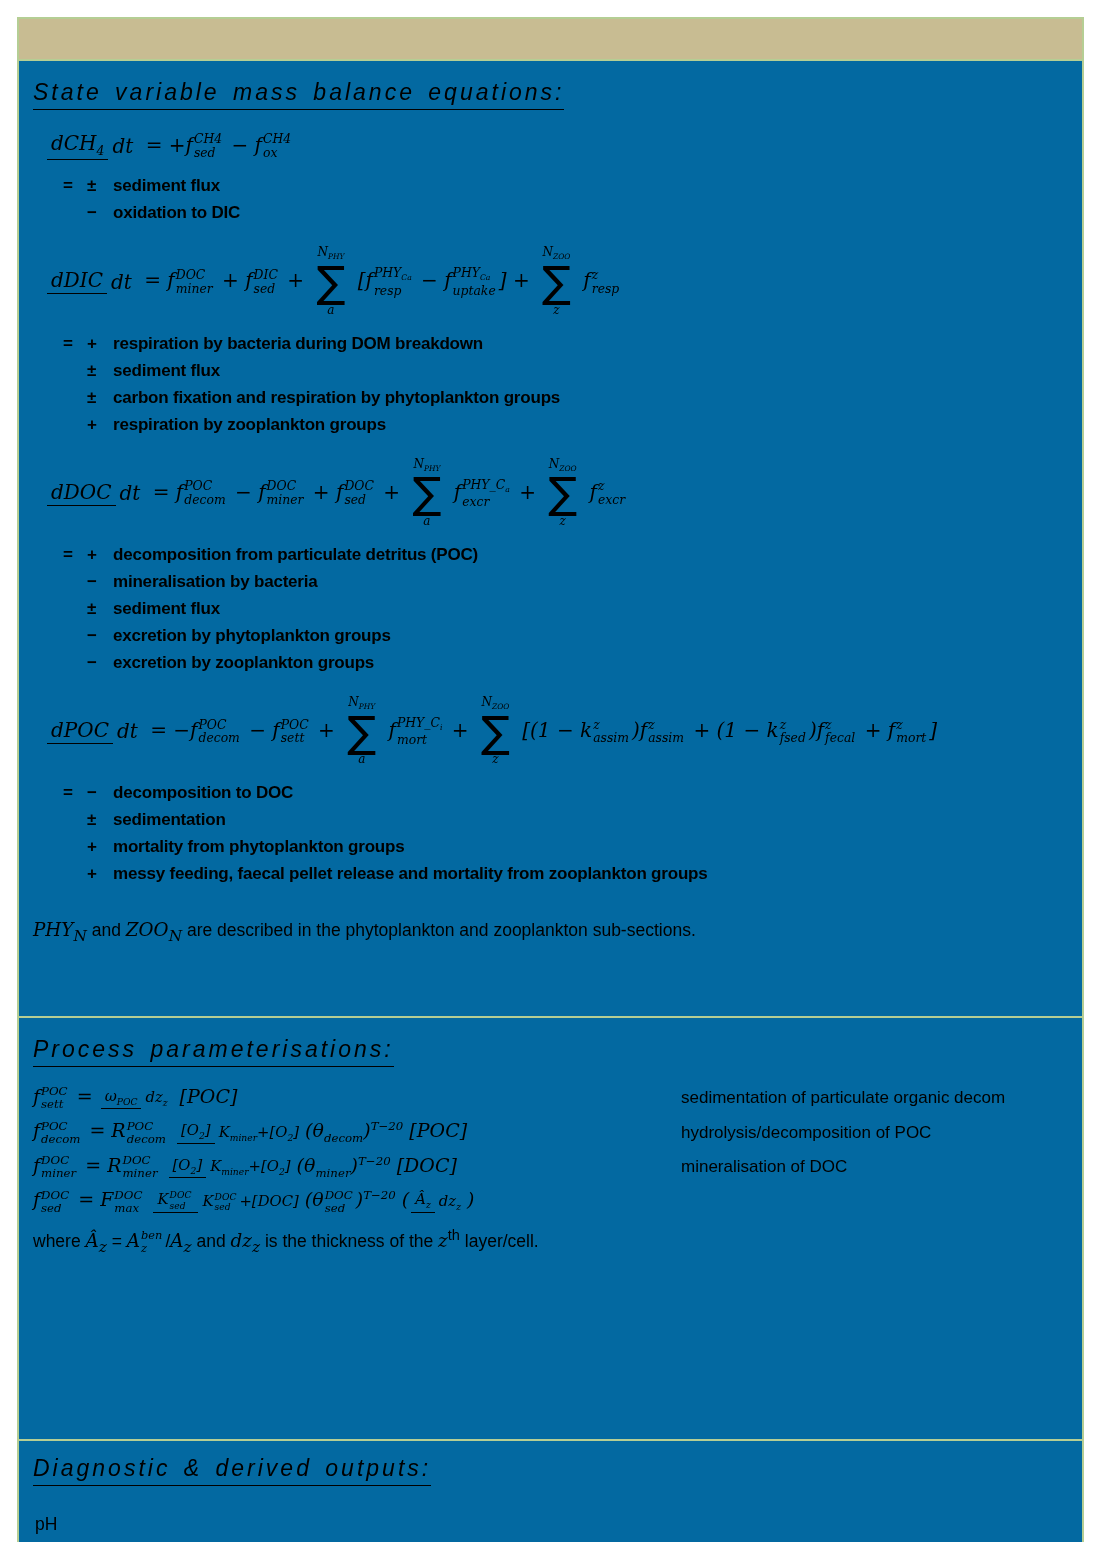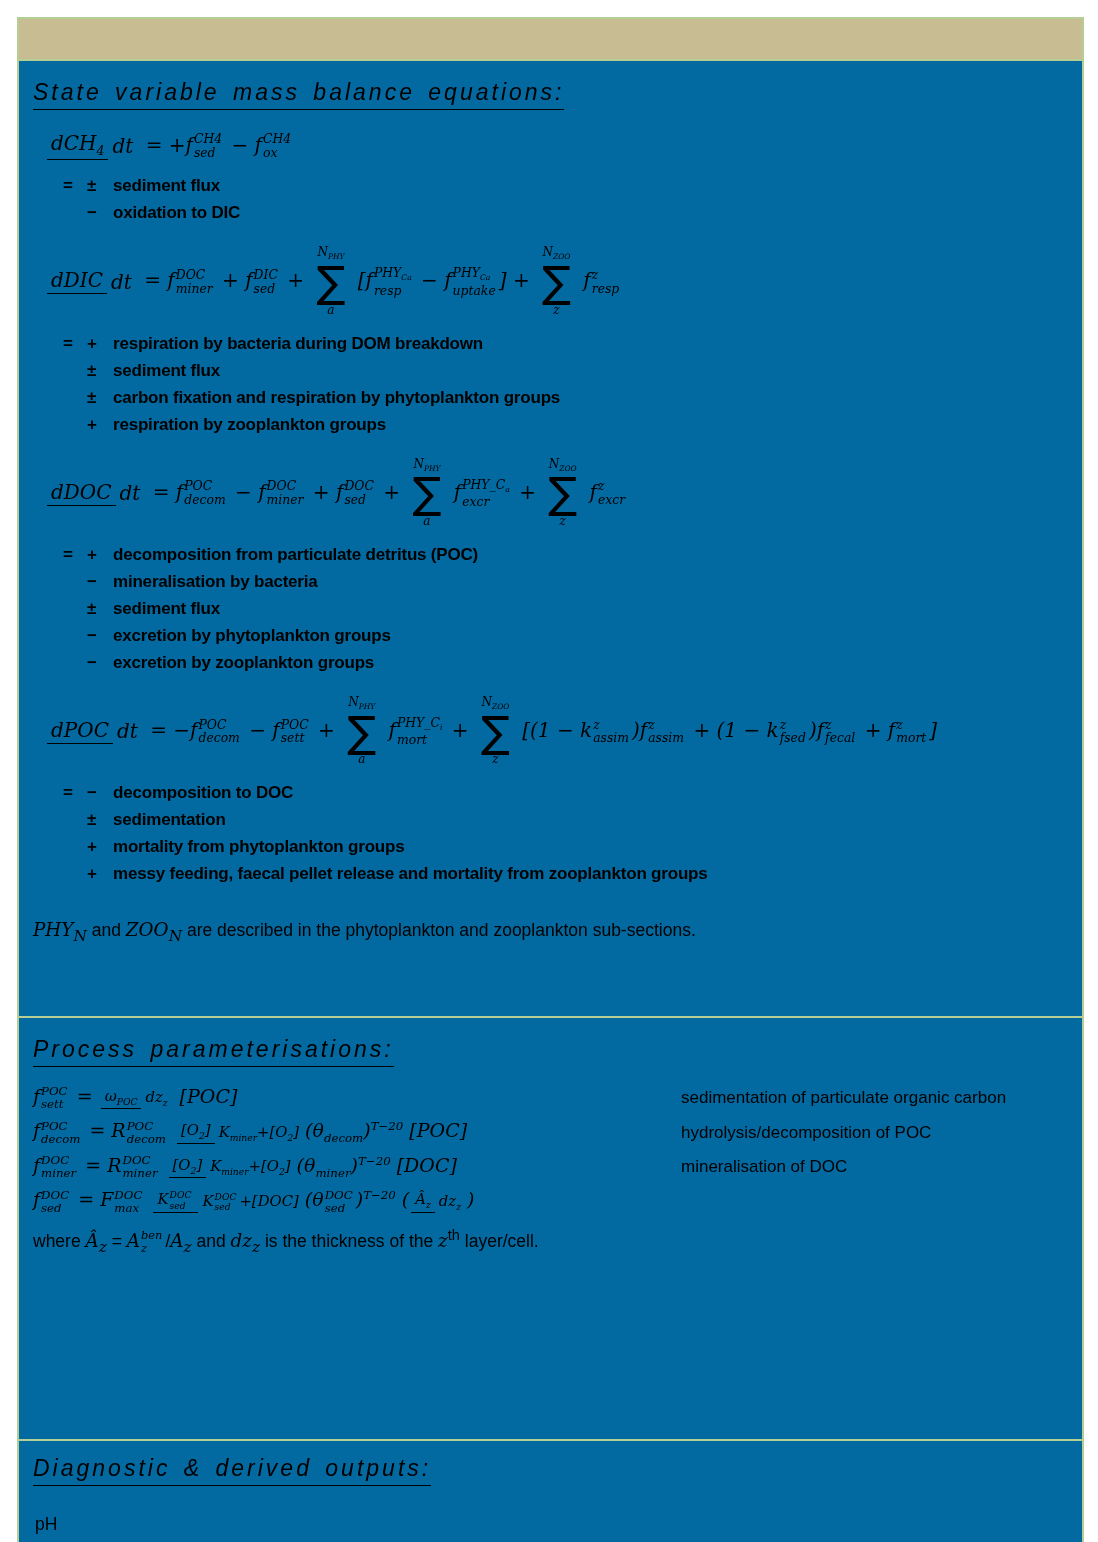--- a/index.html
+++ b/index.html
@@ -293,21 +293,21 @@
     <h2 class="sec-title">Process parameterisations:</h2>
 
     <div class="prow">
       <div class="eq eq-small">f<span class="supsub">
             <span class="st">POC</span>
             <span class="sb">sett</span>
           </span> = <span class="frac">
             <span class="fn">ω<sub>POC</sub></span>
             <span class="fd">dz<sub>z</sub></span>
           </span> [POC]</div>
-      <div class="pdesc">sedimentation of particulate organic carbon</div>
+      <div class="pdesc">sedimentation of particulate organic decom</div>
     </div>
     <div class="prow">
       <div class="eq eq-small">f<span class="supsub">
             <span class="st">POC</span>
             <span class="sb">decom</span>
           </span> = R<span class="supsub">
             <span class="st">POC</span>
             <span class="sb">decom</span>
           </span> <span class="frac">
             <span class="fn">[O<sub>2</sub>]</span>

